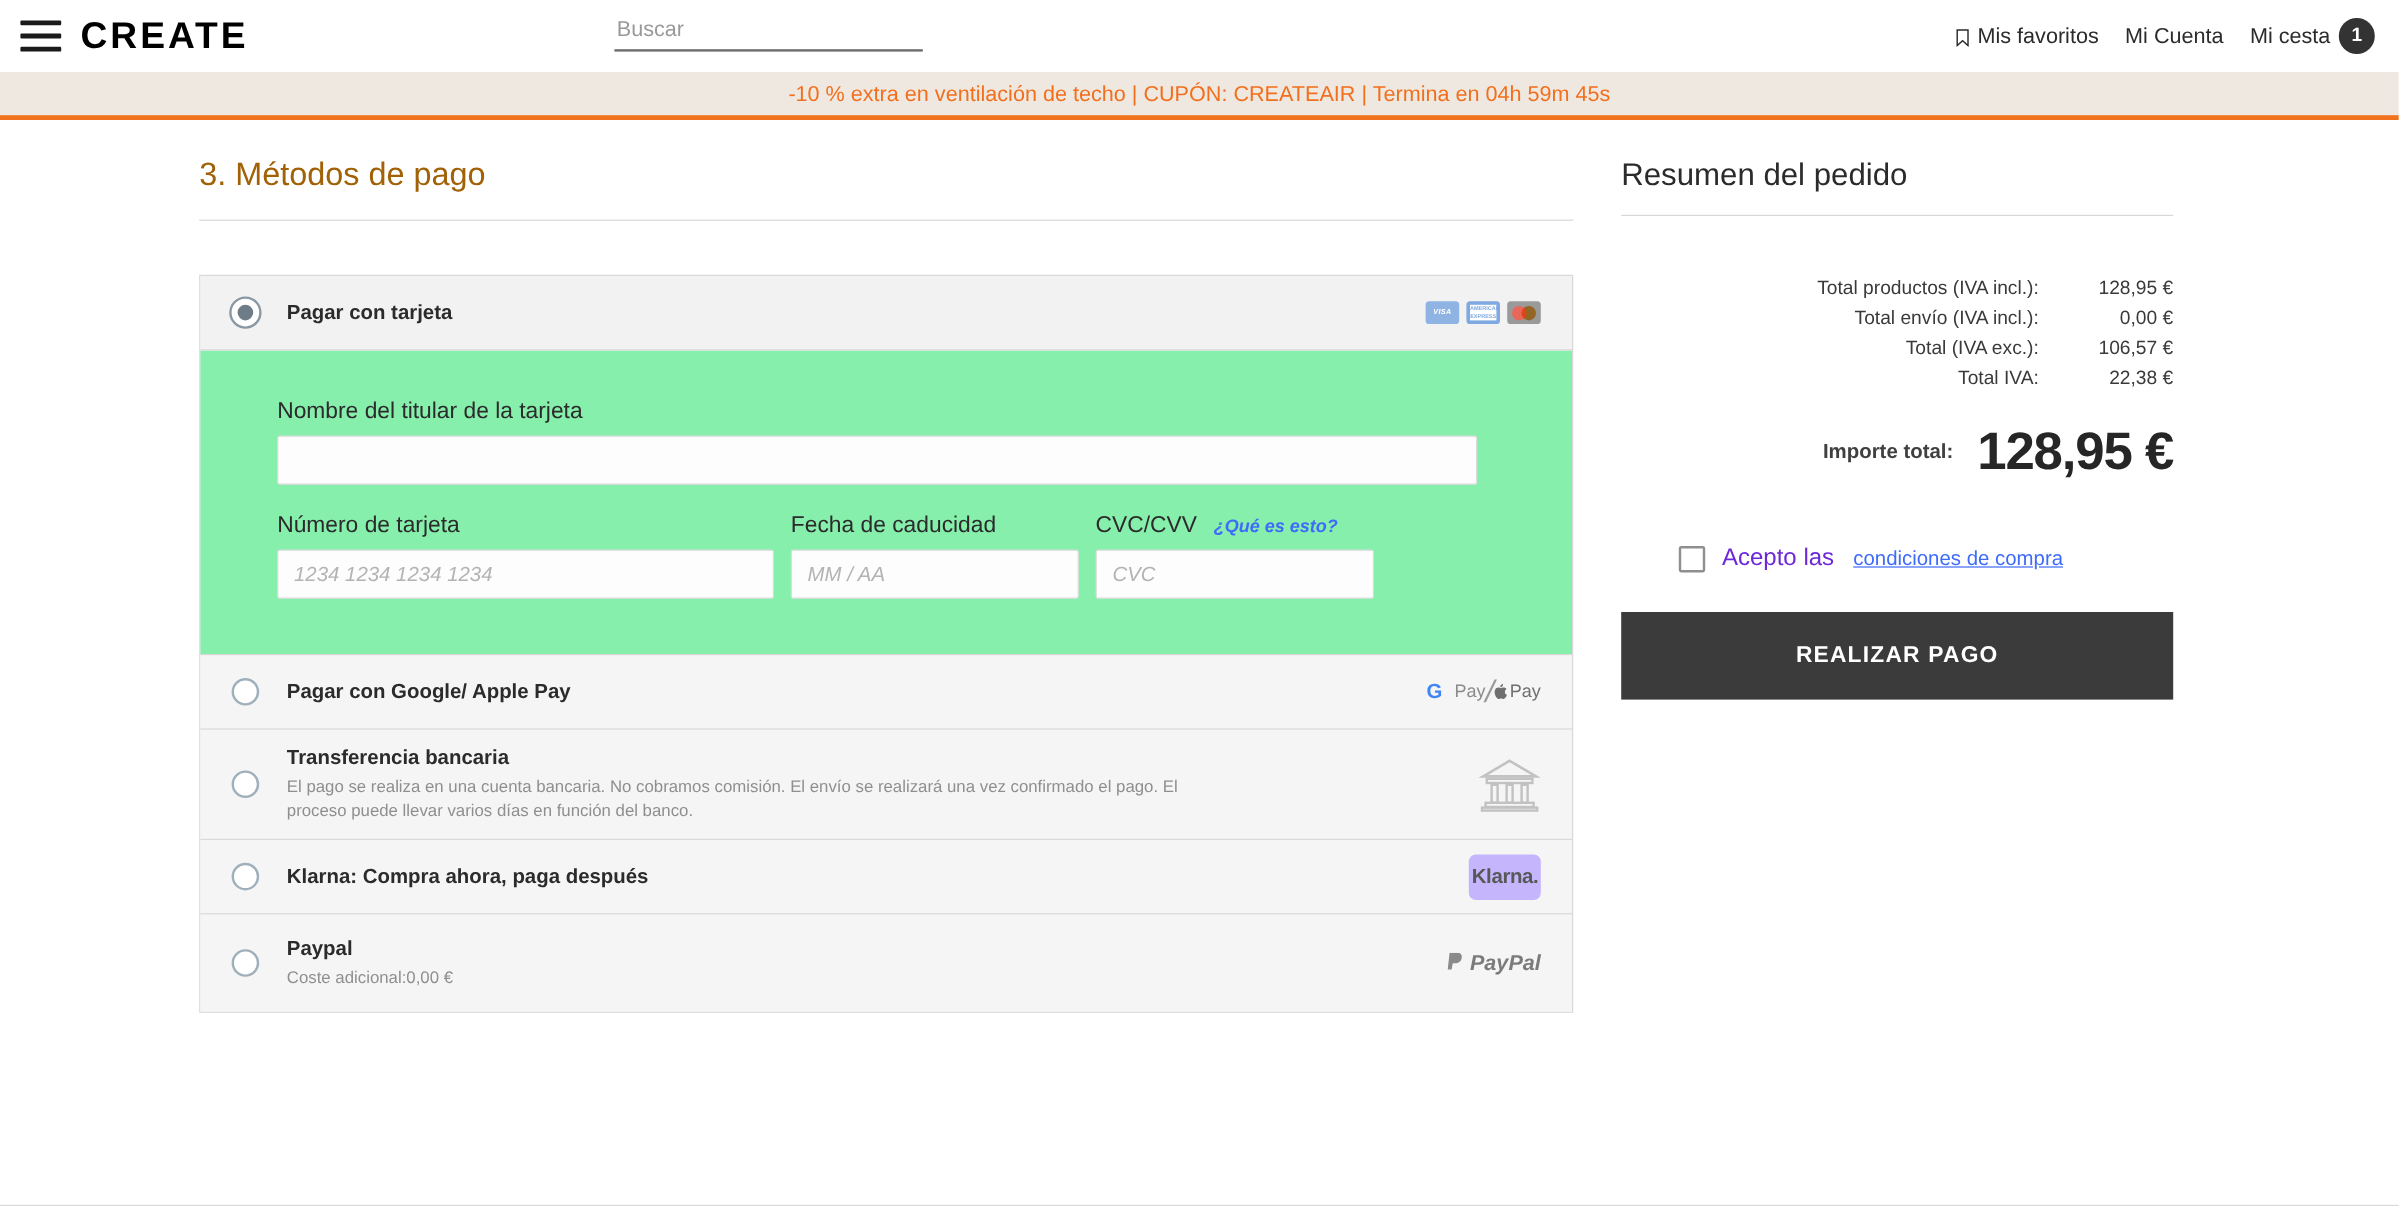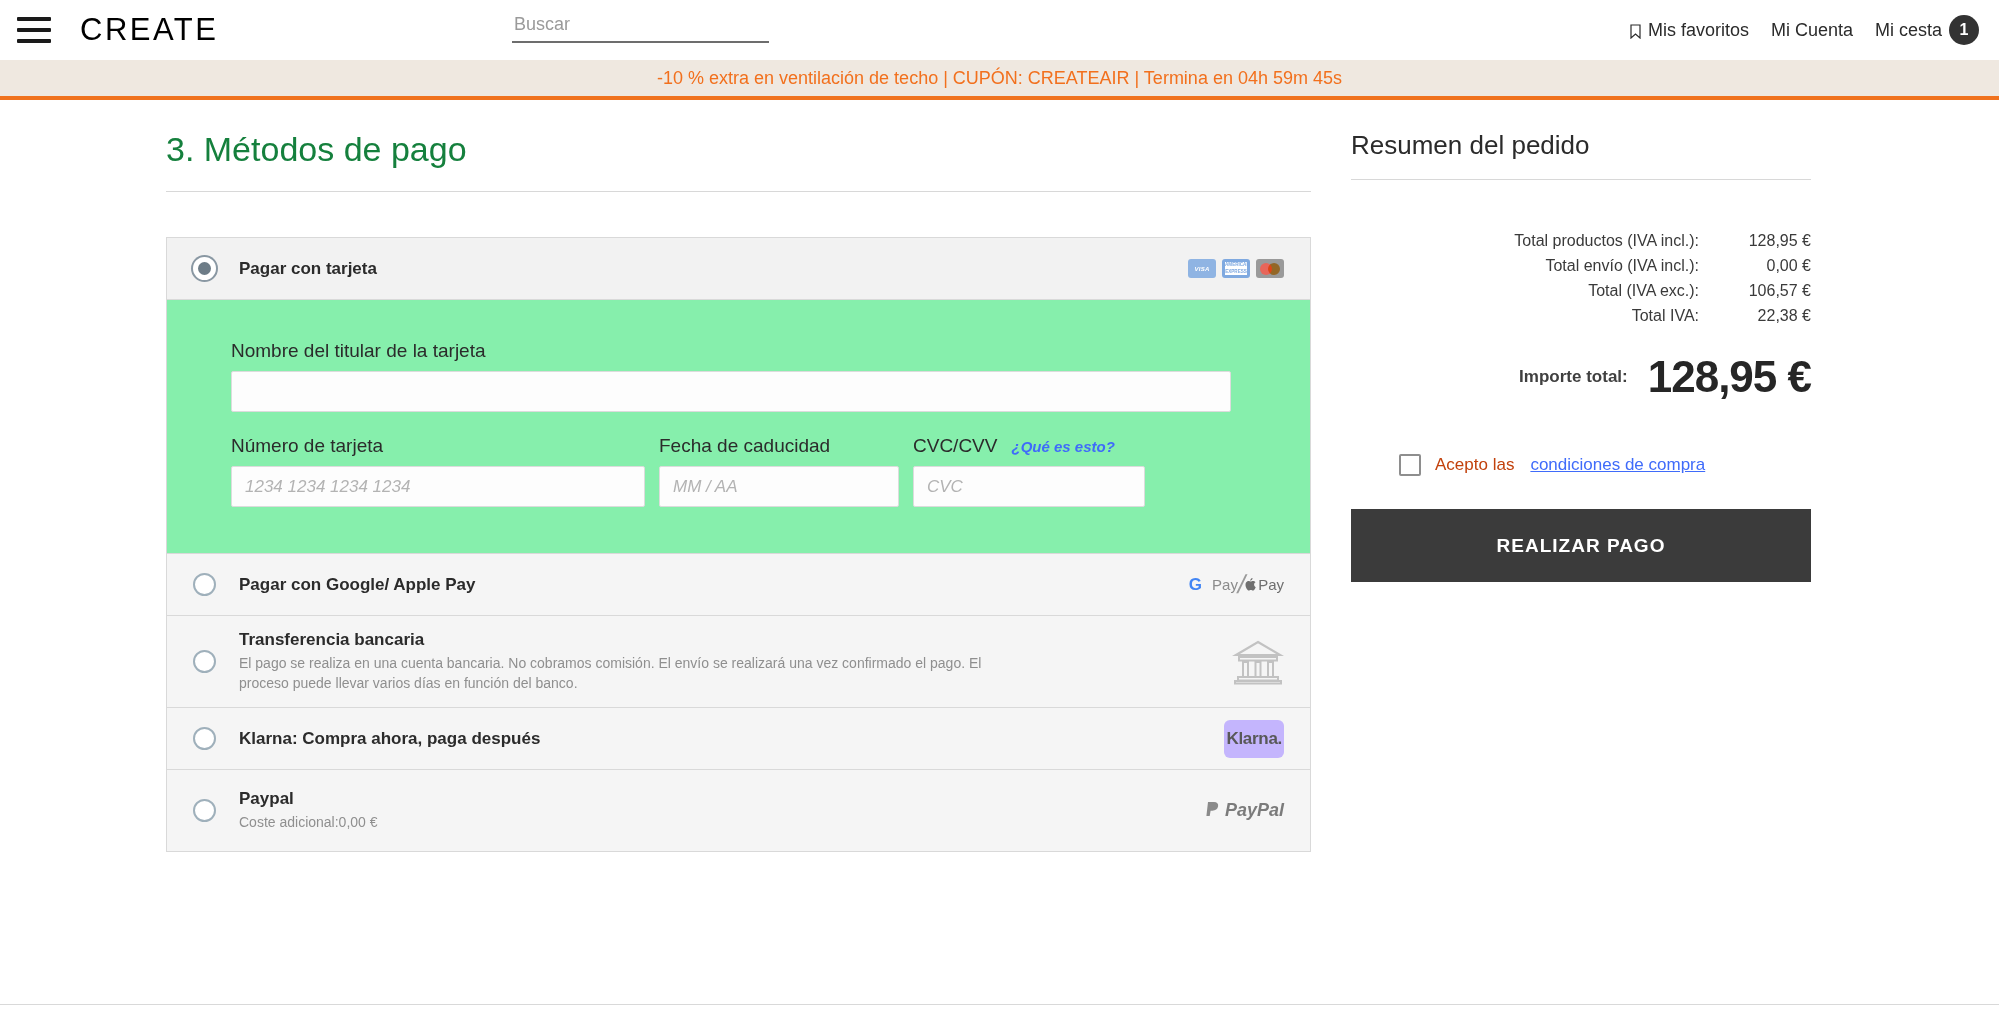--- a/index.html
+++ b/index.html
@@ -20,23 +20,23 @@
     position: relative;
   }
   .hamburger {
     margin-left: 17px;
     width: 34px; height: 26px;
     display: flex; flex-direction: column; justify-content: space-between;
     cursor: pointer;
   }
   .hamburger span { display: block; height: 4px; background: #1a1a1a; border-radius: 1px; }
   .brand {
-    margin-left: 29px;
+    margin-left: 16px;
     font-size: 31px;
-    font-weight: 400;
+    font-weight: 700;
     letter-spacing: 2.5px;
     color: #000;
     font-family: "Liberation Sans", sans-serif;
   }
   .search-wrap {
     position: absolute;
     left: 512px; top: 10px;
     width: 257px;
   }
   .search-input {
@@ -84,23 +84,23 @@
   .page {
     display: flex;
     padding-left: 166px;
     padding-right: 40px;
     padding-top: 30px;
   }
   .left-col { width: 1145px; }
   .right-col { width: 460px; margin-left: 40px; }
 
   .section-title {
-    font-size: 34px;
+    font-size: 27px;
     font-weight: 400;
-    color: #15803d;
+    color: #a16207;
     padding-bottom: 22px;
   }
   .title-rule { height: 1px; background: #d8d8d8; width: 100%; }
 
   
   .pay-panel {
     margin-top: 45px;
     border: 1px solid #d9d9d9;
     background: #f5f5f5;
   }
@@ -193,21 +193,21 @@
   .sum-rule { height: 1px; background: #d8d8d8; }
   .sum-rows { margin-top: 50px; }
   .sum-row { display: flex; justify-content: space-between; font-size: 16px; color: #3a3a3a; padding: 2px 0 5px 0; }
   .sum-row .lbl { flex: 1; text-align: right; padding-right: 20px; }
   .sum-row .val { width: 92px; text-align: right; }
   .total-row { display: flex; align-items: center; justify-content: flex-end; margin-top: 22px; }
   .total-lbl { font-size: 17px; font-weight: 700; color: #404040; margin-right: 20px; }
   .total-val { font-size: 44px; font-weight: 700; color: #262626; letter-spacing: -1px; }
   .terms { display: flex; align-items: center; margin-top: 52px; padding-left: 48px; }
   .chk { width: 22px; height: 22px; border: 2px solid #8e8e8e; background: #fff; margin-right: 14px; flex: 0 0 auto; border-radius: 2px; }
-  .terms-text { font-size: 17px; color: #c2410c; }
+  .terms-text { font-size: 20px; color: #6d28d9; }
   .terms-link { color: #3f6bfa; text-decoration: underline; font-size: 17px; margin-left: 16px; cursor: pointer; }
   .pay-btn {
     margin-top: 33px;
     height: 73px;
     background: #3b3b3b;
     color: #ffffff;
     font-size: 19px;
     font-weight: 700;
     letter-spacing: 1px;
     display: flex; align-items: center; justify-content: center;

